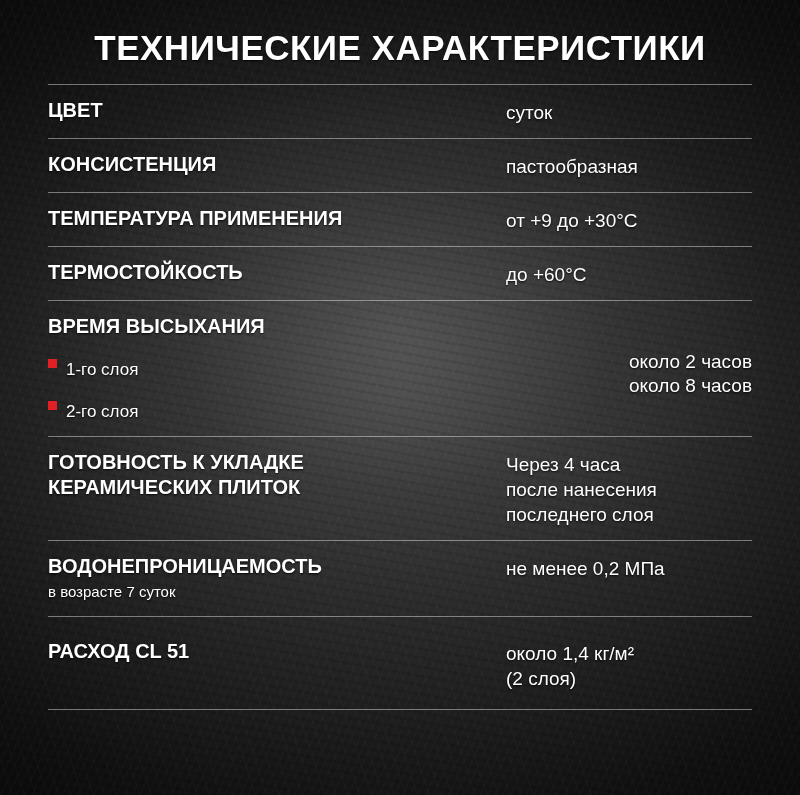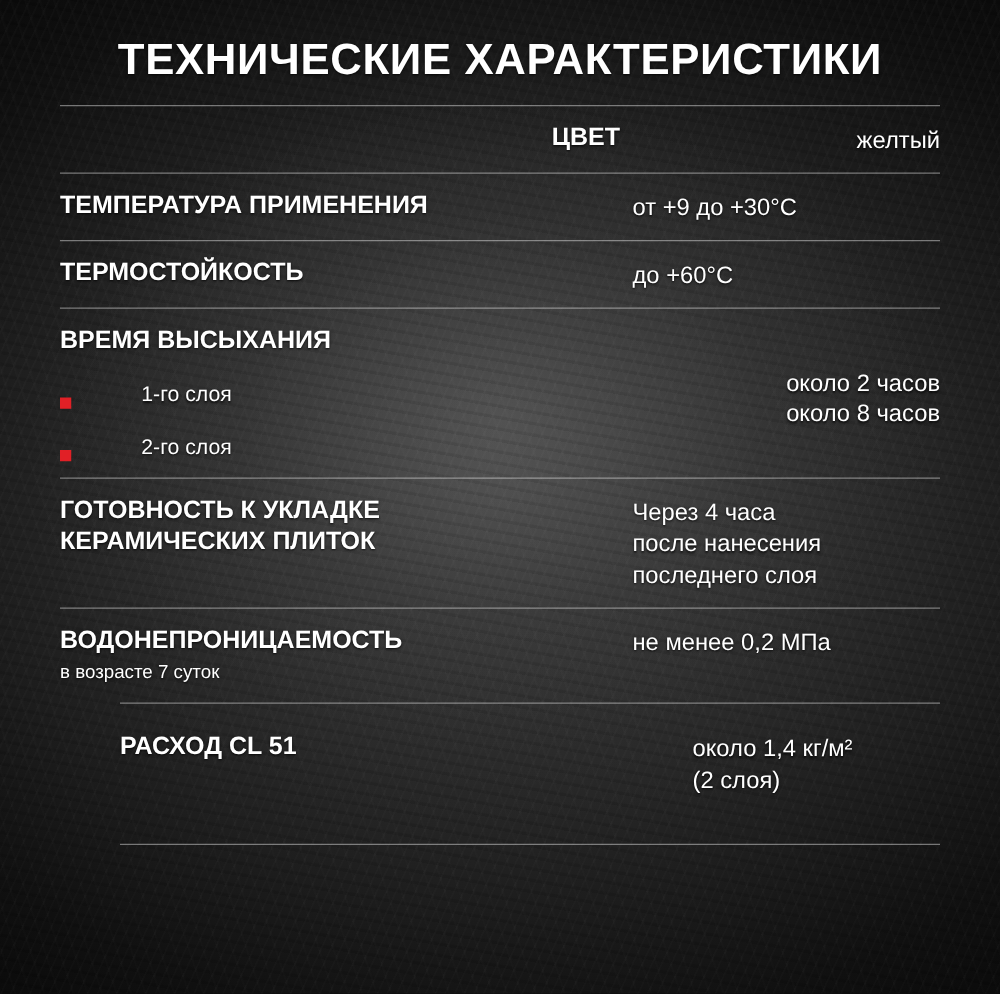--- a/index.html
+++ b/index.html
@@ -73,21 +73,20 @@
   .row {
     display: flex;
     align-items: flex-start;
     border-top: 1px solid rgba(255,255,255,0.42);
     padding: 13px 0 13px 0;
     min-height: 38px;
     box-sizing: border-box;
   }
   .row.first {
     border-top: 1px solid rgba(255,255,255,0.42);
-    text-align: right;
   }
   .row.last {
     border-bottom: 1px solid rgba(255,255,255,0.42);
   }
 
   .cell-left {
     width: 458px;
     flex: 0 0 458px;
     padding-right: 10px;
     box-sizing: border-box;
@@ -121,23 +120,22 @@
     line-height: 25px;
     text-shadow: 0 1px 2px rgba(0,0,0,0.85);
     white-space: pre-line;
   }
 
   .bullets {
     margin-top: 6px;
   }
   .bullet-item {
     display: flex;
-    align-items: flex-end;
+    align-items: flex-start;
     margin-top: 20px;
-    gap: 47px;
   }
   .bullet-mark {
     width: 9px;
     height: 9px;
     background: #e12026;
     margin-right: 9px;
     flex: 0 0 9px;
   }
   .bullet-text {
     color: #ffffff;
@@ -166,24 +164,32 @@
 
     <div class="title">ТЕХНИЧЕСКИЕ ХАРАКТЕРИСТИКИ</div>
 
     <div class="rows">
 
       <div class="row first">
         <div class="cell-left">
           <div class="label">ЦВЕТ</div>
         </div>
         <div class="cell-right">
-          <div class="value">желтый</div>
-        </div>
-      </div>
-
+          <div class="value">суток</div>
+        </div>
+      </div>
+
+      <div class="row">
+        <div class="cell-left">
+          <div class="label">КОНСИСТЕНЦИЯ</div>
+        </div>
+        <div class="cell-right">
+          <div class="value">пастообразная</div>
+        </div>
+      </div>
 
       <div class="row">
         <div class="cell-left">
           <div class="label">ТЕМПЕРАТУРА ПРИМЕНЕНИЯ</div>
         </div>
         <div class="cell-right">
           <div class="value">от +9 до +30°C</div>
         </div>
       </div>
 
@@ -231,21 +237,21 @@
       <div class="row">
         <div class="cell-left">
           <div class="label">ВОДОНЕПРОНИЦАЕМОСТЬ</div>
           <div class="sub">в возрасте 7 суток</div>
         </div>
         <div class="cell-right">
           <div class="value">не менее 0,2 МПа</div>
         </div>
       </div>
 
-      <div class="row last" style="padding-top:22px;padding-bottom:38px;margin-left:48px;">
+      <div class="row last" style="padding-top:22px;padding-bottom:18px;">
         <div class="cell-left">
           <div class="label">РАСХОД CL 51</div>
         </div>
         <div class="cell-right">
           <div class="value">около 1,4 кг/м²
 (2 слоя)</div>
         </div>
       </div>
 
     </div>

